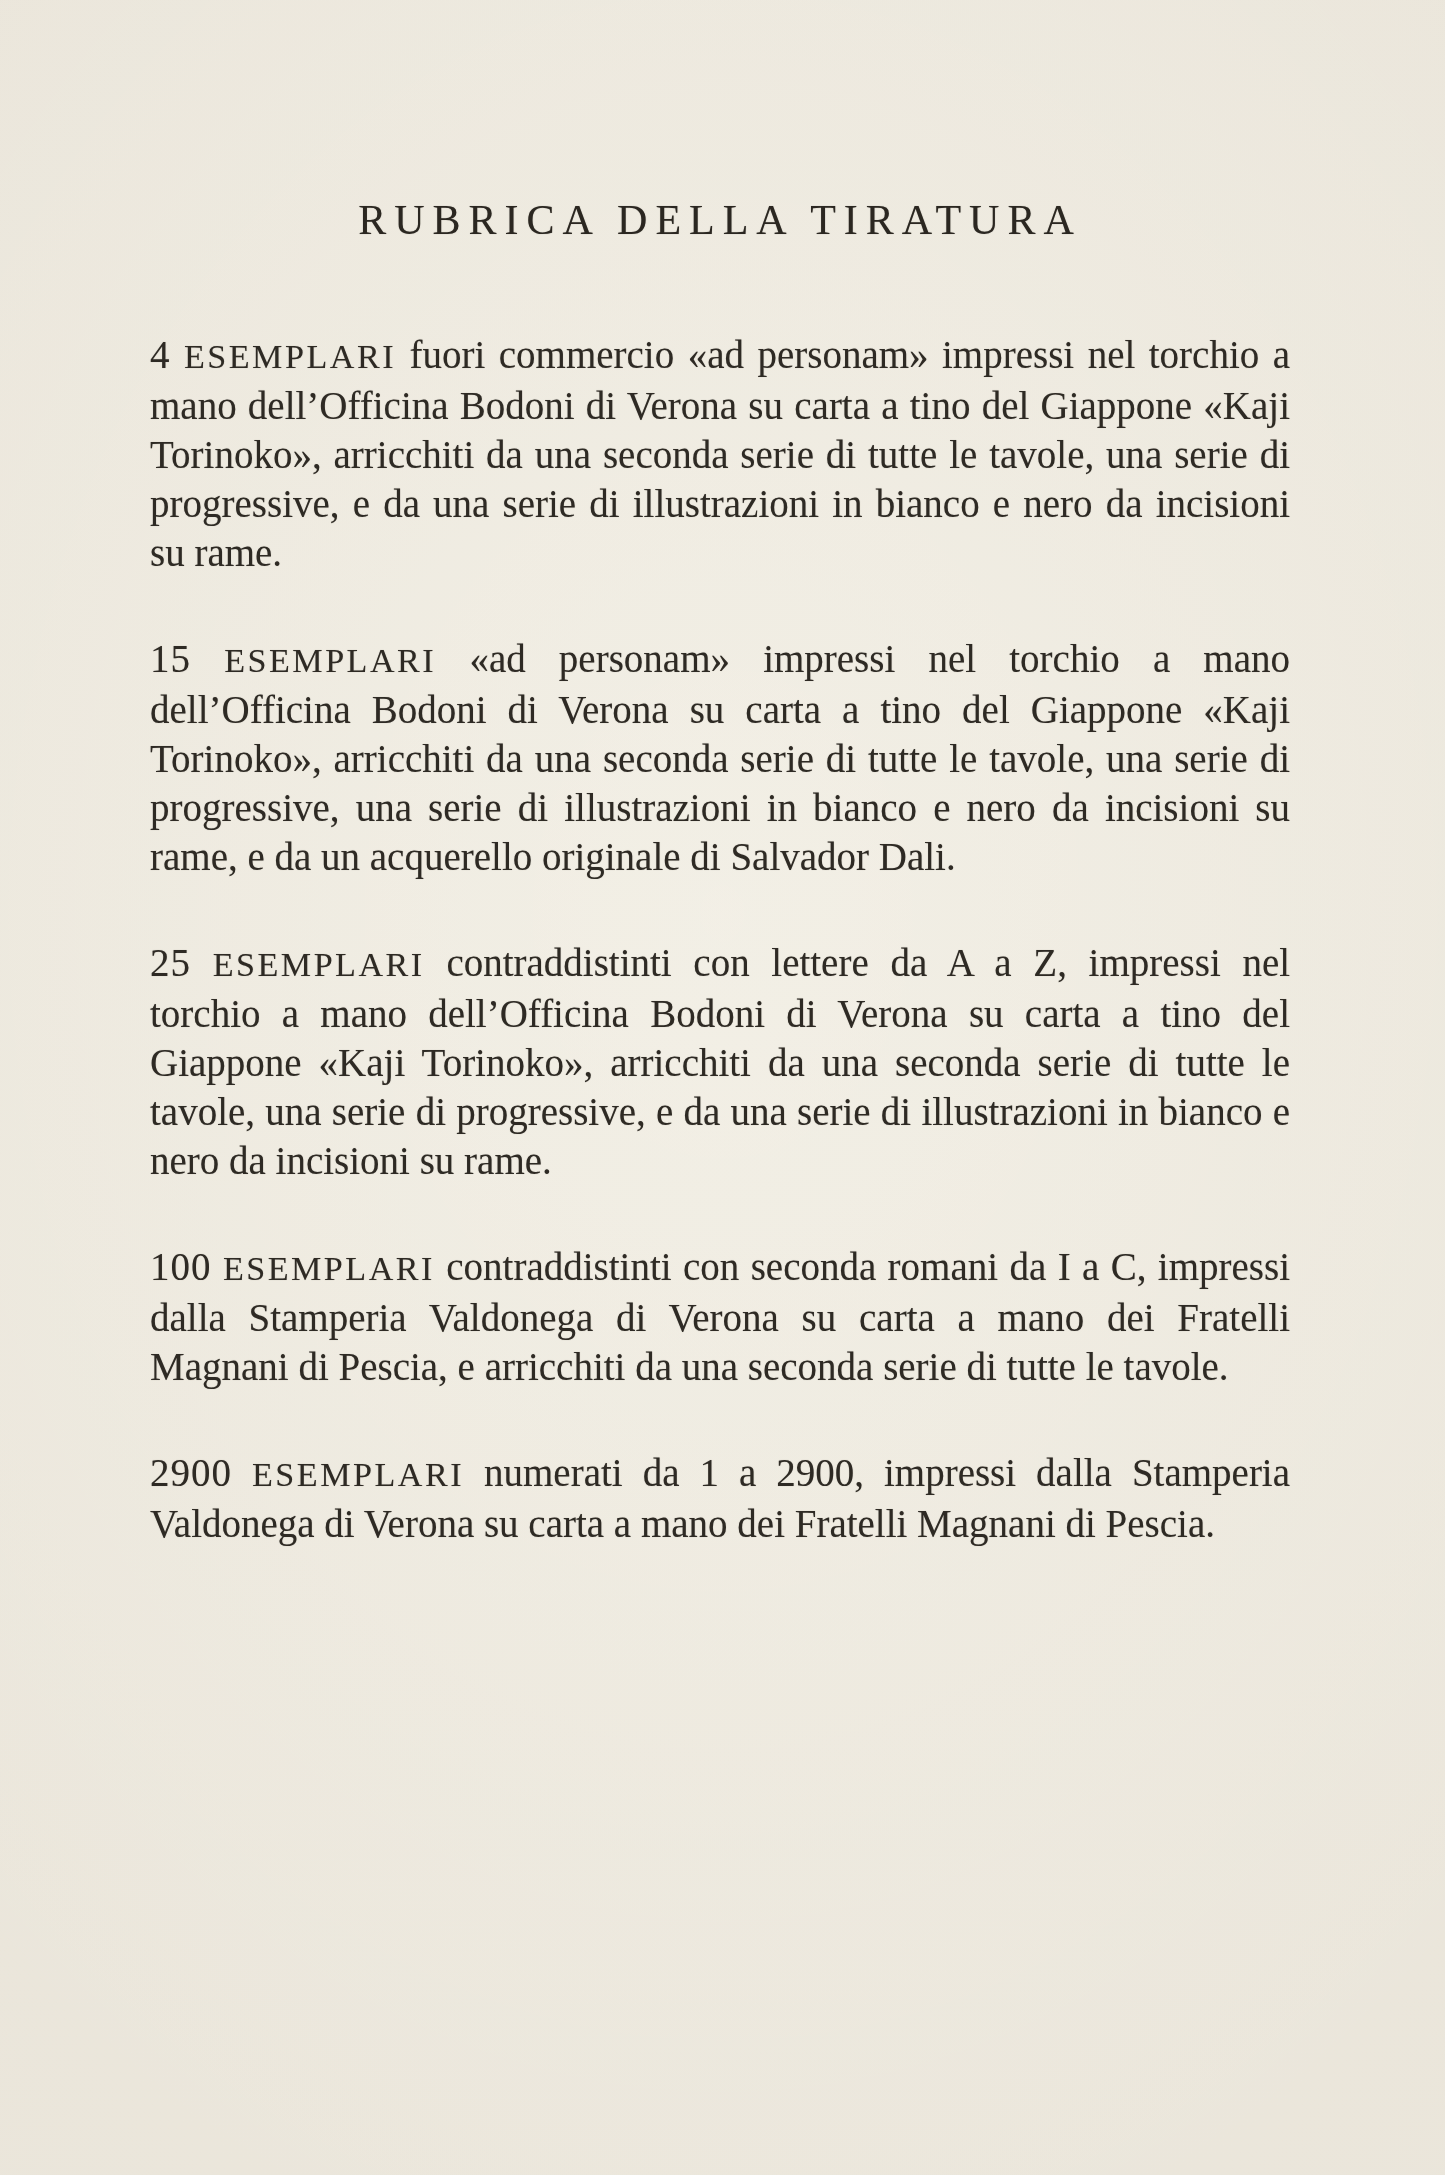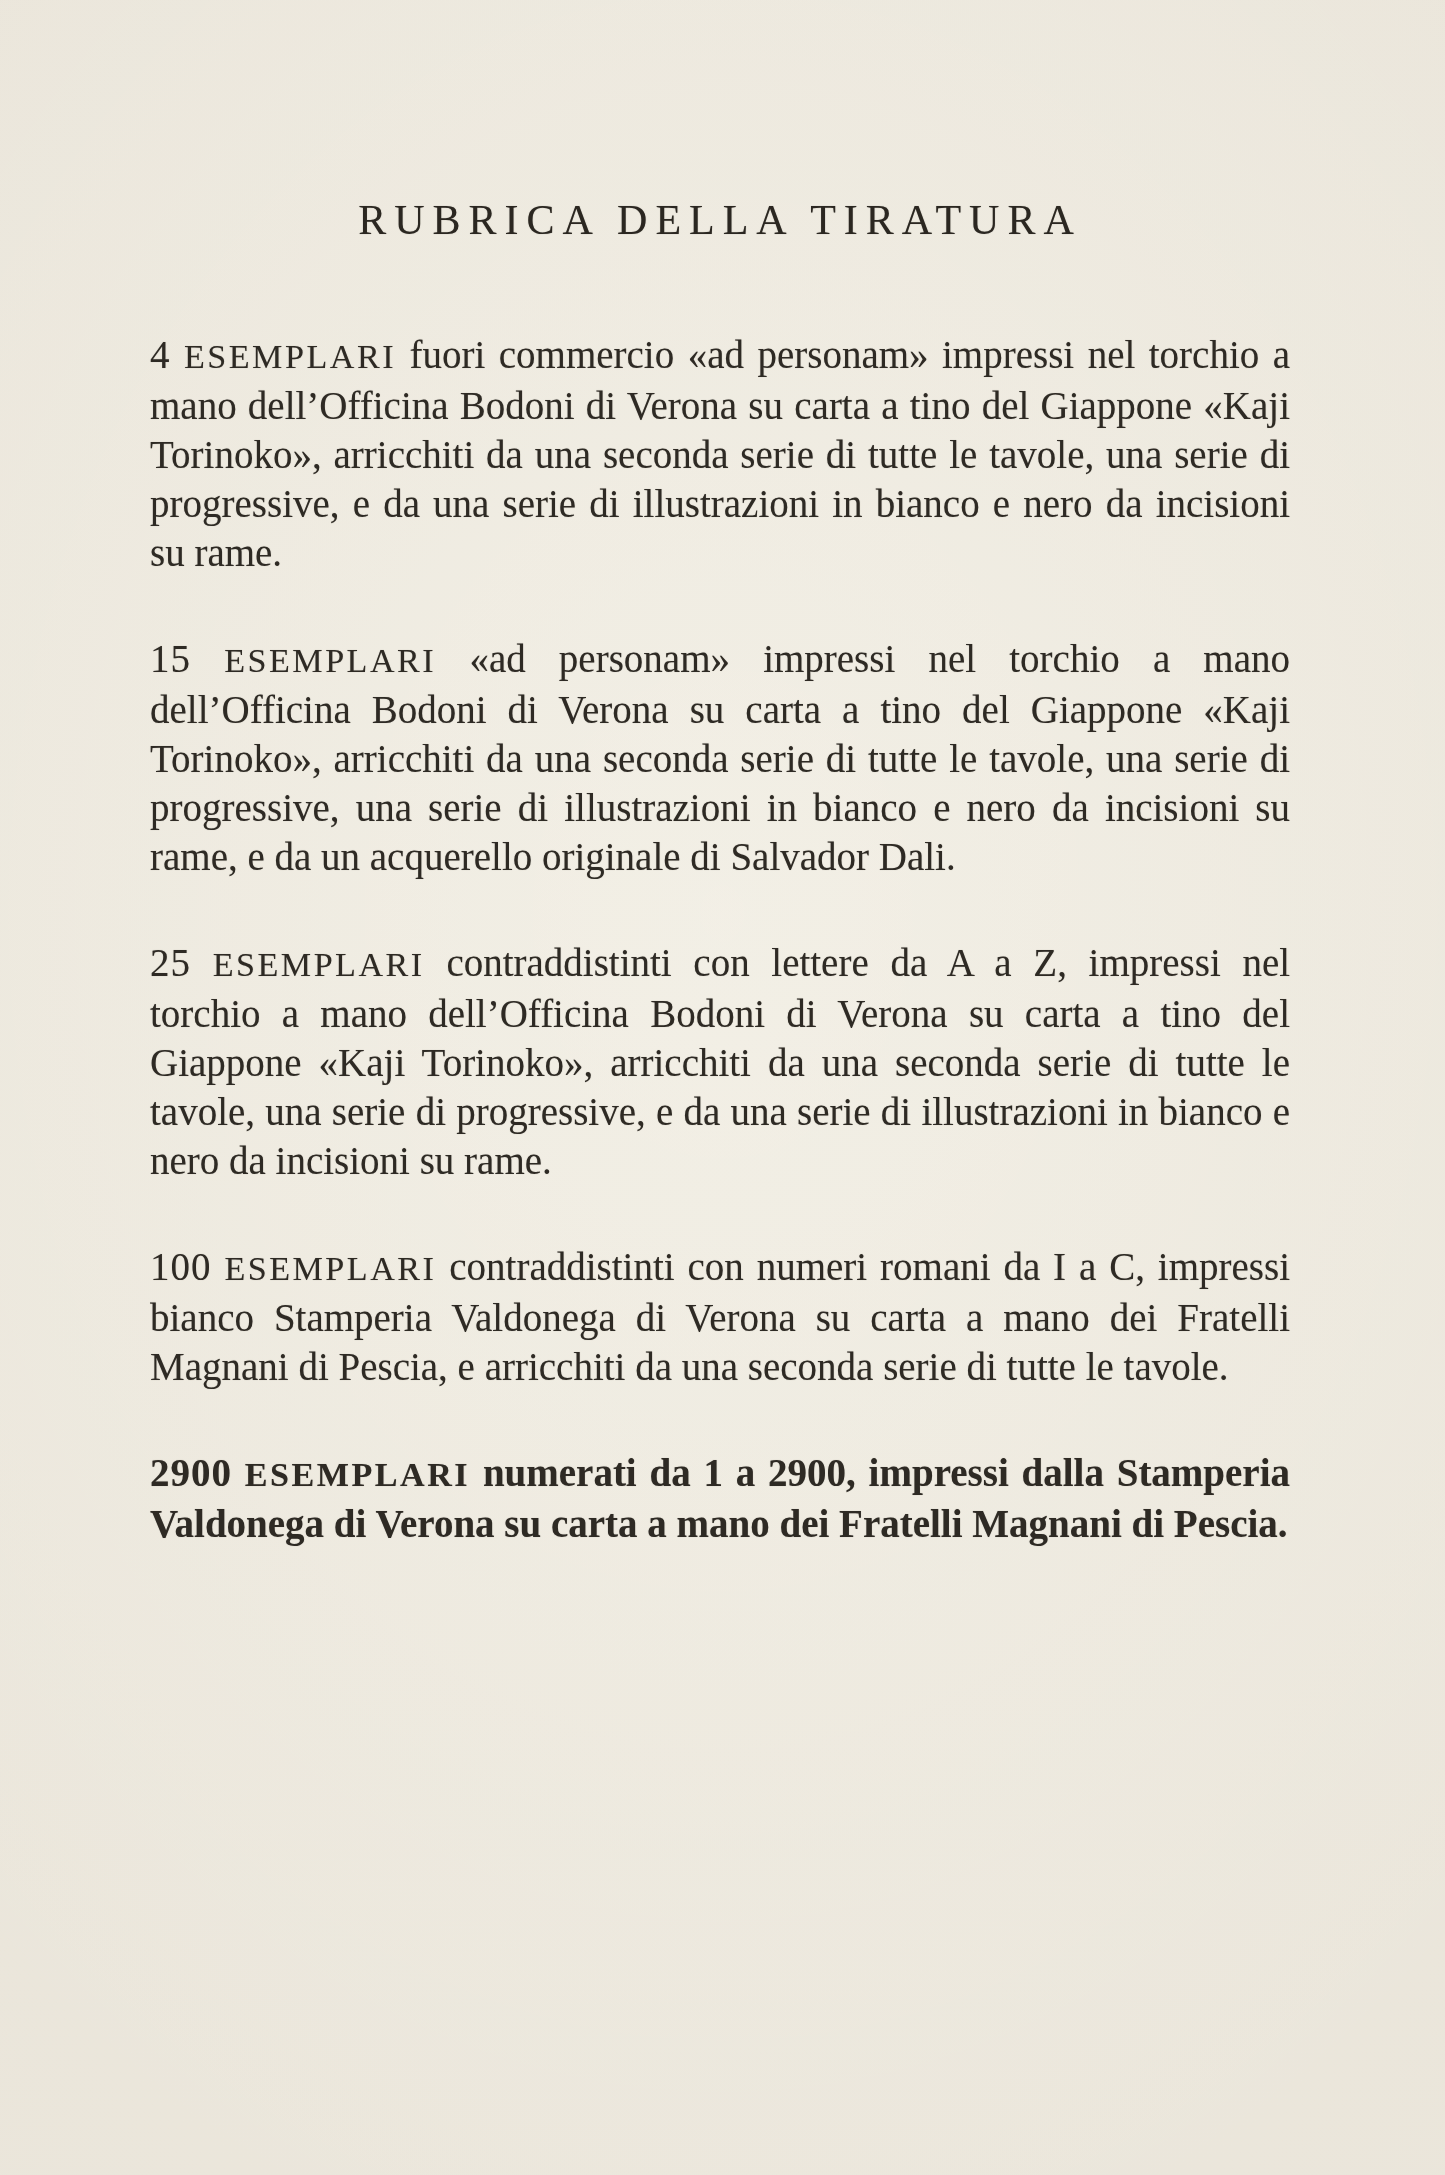--- a/index.html
+++ b/index.html
@@ -41,36 +41,35 @@
     margin: 0 0 57px 0;
     padding: 0;
     font-size: 39px;
     line-height: 49px;
     text-align: justify;
     color: #2e2a24;
     text-shadow: 0 0 1px rgba(46,42,36,0.30);
   }
   .colophon p:last-child {
     margin-bottom: 0;
-    font-weight: bold;
   }
   .edition-count {
     letter-spacing: 1px;
   }
   .edition-label {
     font-size: 0.875em;
     letter-spacing: 2.5px;
   }
 </style>
 </head>
 <body>
 
 <main class="page">
   <h1 class="title">RUBRICA DELLA TIRATURA</h1>
 
   <section class="colophon" id="colophon">
       <p><span class="edition-count">4</span> <span class="edition-label">ESEMPLARI</span> <span class="edition-text">fuori commercio «ad personam» impressi nel torchio a mano dell’Officina Bodoni di Verona su carta a tino del Giappone «Kaji Torinoko», arricchiti da una seconda serie di tutte le tavole, una serie di progressive, e da una serie di illustrazioni in bianco e nero da incisioni su rame.</span></p>
       <p><span class="edition-count">15</span> <span class="edition-label">ESEMPLARI</span> <span class="edition-text">«ad personam» impressi nel torchio a mano dell’Officina Bodoni di Verona su carta a tino del Giappone «Kaji Torinoko», arricchiti da una seconda serie di tutte le tavole, una serie di progressive, una serie di illustrazioni in bianco e nero da incisioni su rame, e da un acquerello originale di Salvador Dali.</span></p>
       <p><span class="edition-count">25</span> <span class="edition-label">ESEMPLARI</span> <span class="edition-text">contraddistinti con lettere da A a Z, impressi nel torchio a mano dell’Officina Bodoni di Verona su carta a tino del Giappone «Kaji Torinoko», arricchiti da una seconda serie di tutte le tavole, una serie di progressive, e da una serie di illustrazioni in bianco e nero da incisioni su rame.</span></p>
-      <p><span class="edition-count">100</span> <span class="edition-label">ESEMPLARI</span> <span class="edition-text">contraddistinti con numeri romani da I a C, impressi bianco Stamperia Valdonega di Verona su carta a mano dei Fratelli Magnani di Pescia, e arricchiti da una seconda serie di tutte le tavole.</span></p>
+      <p><span class="edition-count">100</span> <span class="edition-label">ESEMPLARI</span> <span class="edition-text">contraddistinti con seconda romani da I a C, impressi dalla Stamperia Valdonega di Verona su carta a mano dei Fratelli Magnani di Pescia, e arricchiti da una seconda serie di tutte le tavole.</span></p>
       <p><span class="edition-count">2900</span> <span class="edition-label">ESEMPLARI</span> <span class="edition-text">numerati da 1 a 2900, impressi dalla Stamperia Valdonega di Verona su carta a mano dei Fratelli Magnani di Pescia.</span></p>
     </section>
 </main>
 
 </body></html>

